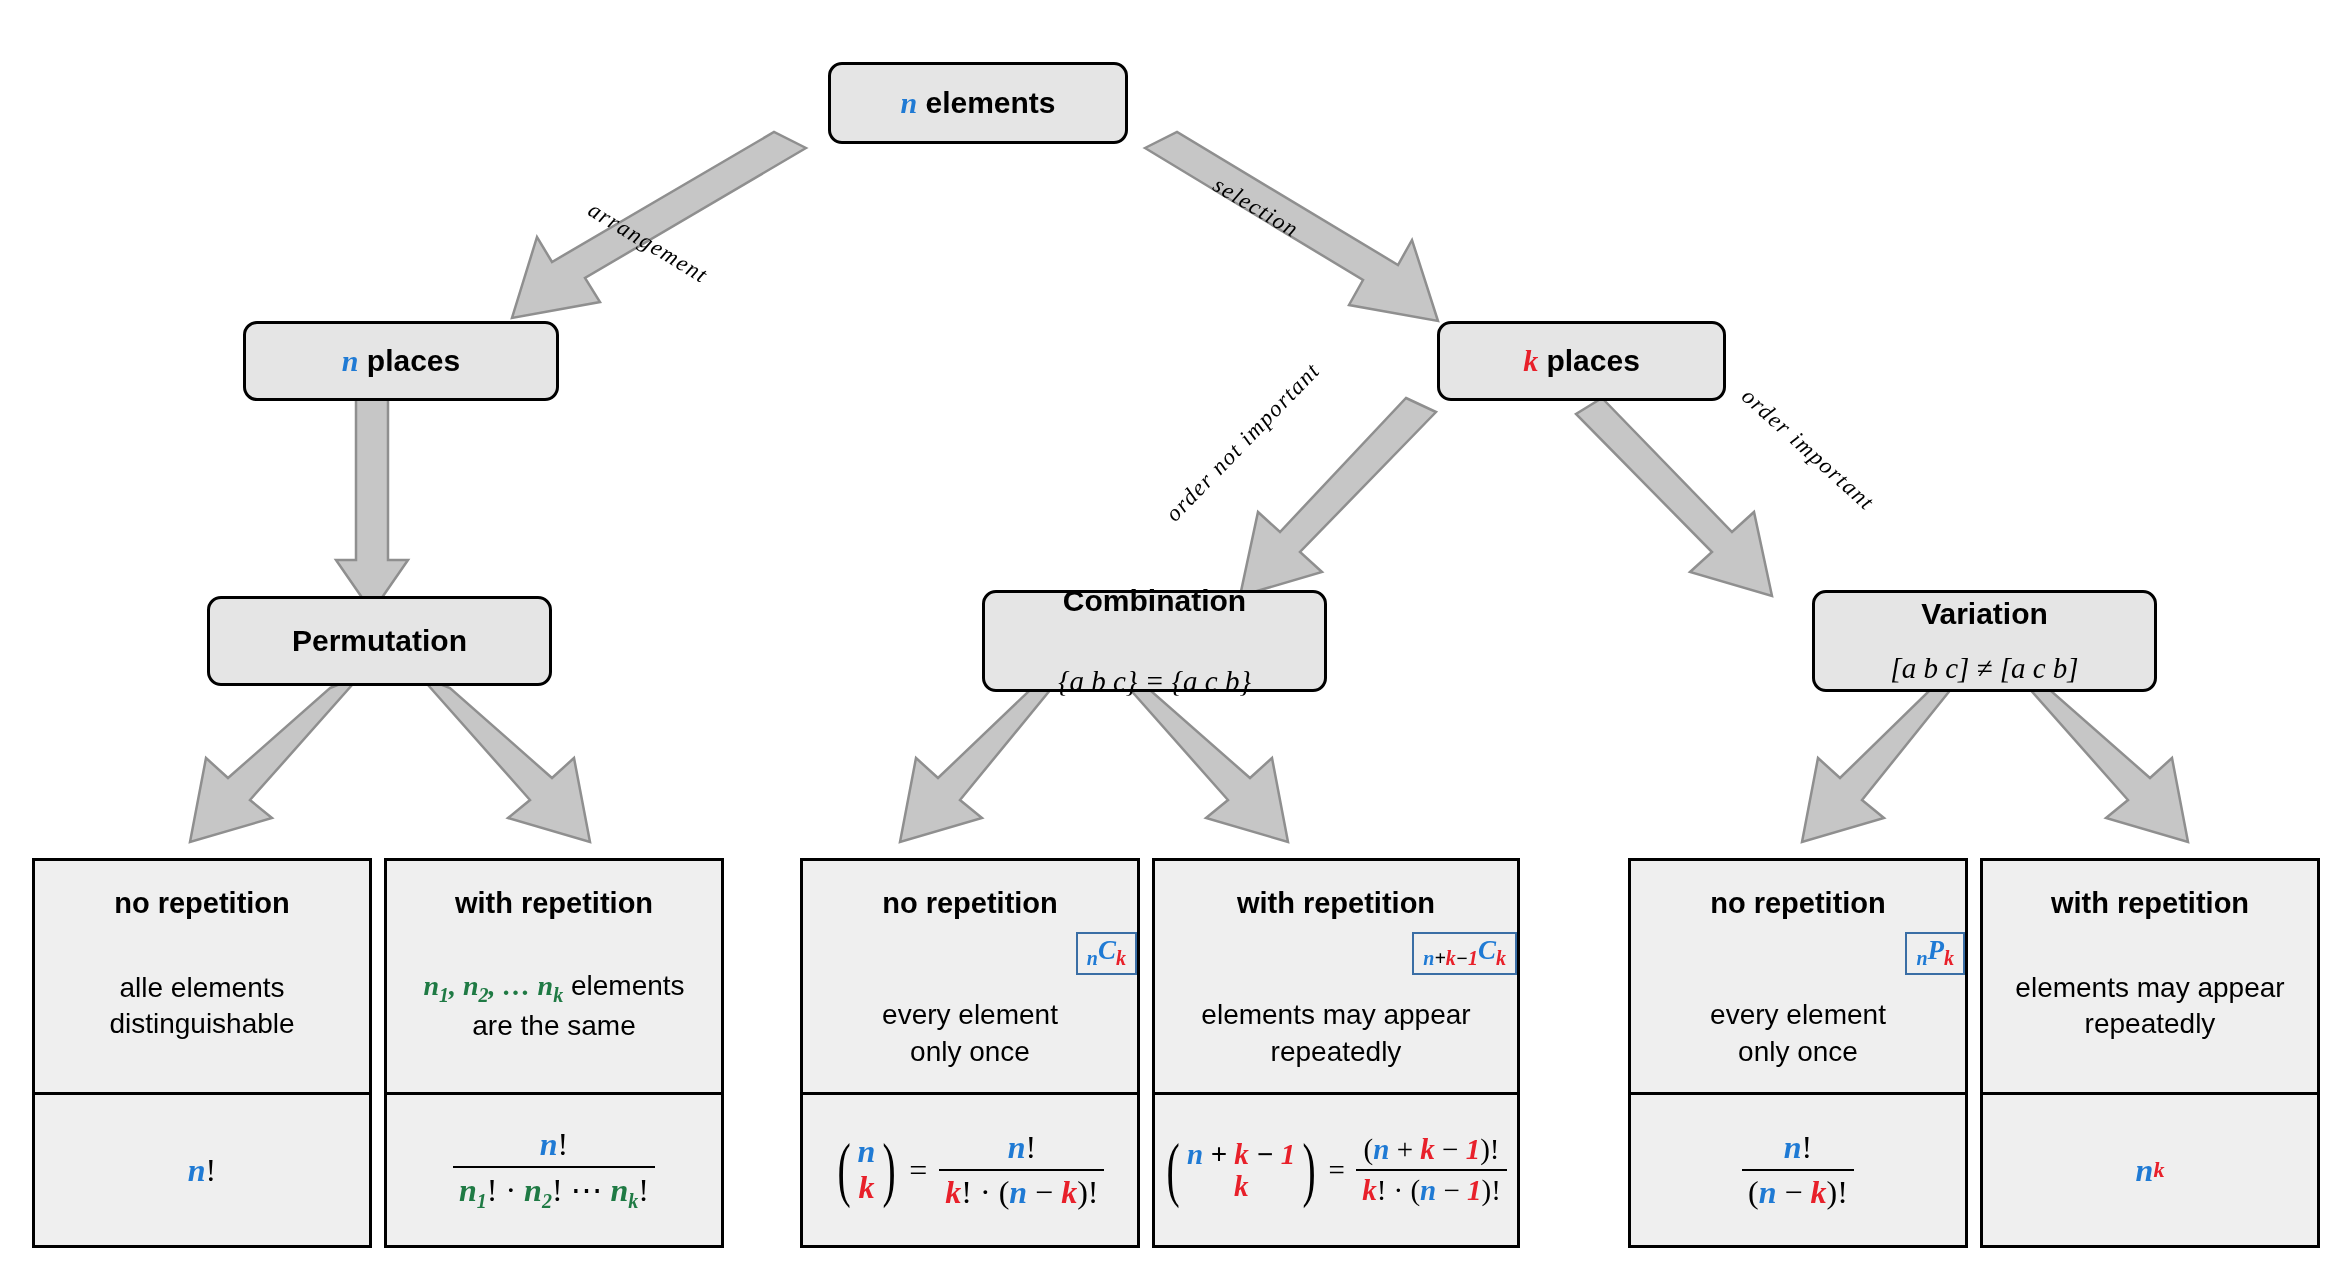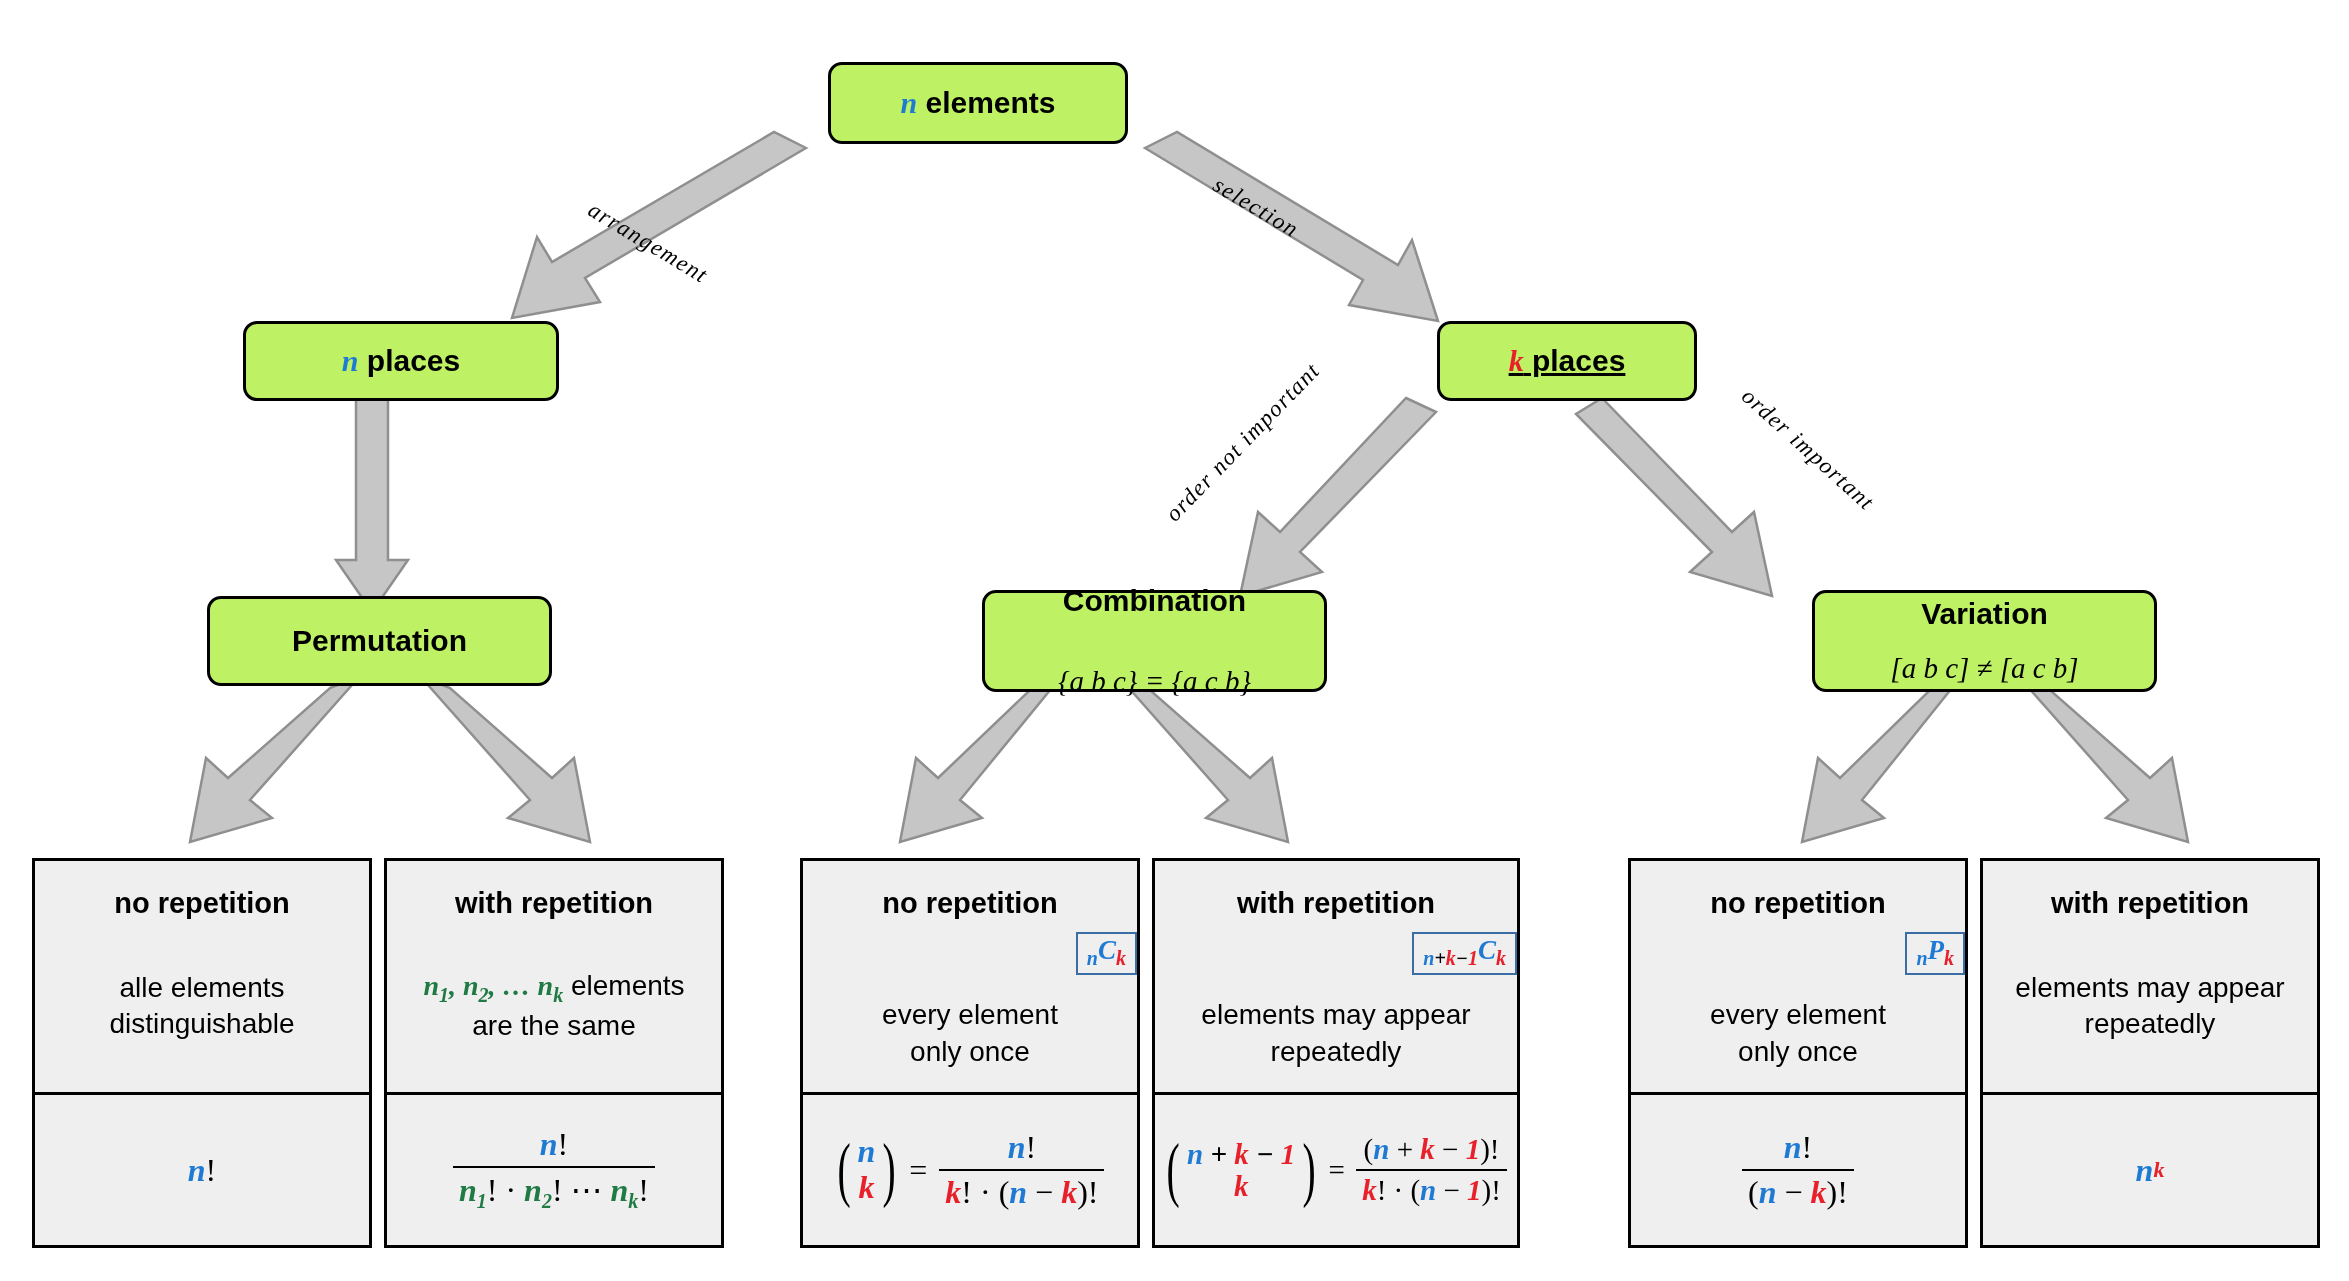--- a/index.html
+++ b/index.html
@@ -21,21 +21,21 @@
   svg.arrows {
     position: absolute;
     left: 0;
     top: 0;
     width: 2349px;
     height: 1281px;
     pointer-events: none;
   }
   .node {
     position: absolute;
-    background: #bef264;
+    background: #e5e5e5;
     border: 3px solid #000000;
     border-radius: 14px;
     box-sizing: border-box;
     display: flex;
     flex-direction: column;
     align-items: center;
     justify-content: center;
     text-align: center;
   }
   .node .title {
@@ -205,21 +205,21 @@
       <span class="ital-serif blue">n</span><span> elements</span>
     </div>
   </div>
 
   <div class="node" style="left:243px; top:321px; width:316px; height:80px;">
     <div class="title">
       <span class="ital-serif blue">n</span><span> places</span>
     </div>
   </div>
 
-  <div class="node" style="left:1437px; top:321px; width:260px; height:80px;text-decoration:underline;">
+  <div class="node" style="left:1437px; top:321px; width:289px; height:80px;">
     <div class="title">
       <span class="ital-serif red">k</span><span> places</span>
     </div>
   </div>
 
   <div class="node" style="left:207px; top:596px; width:345px; height:90px;">
     <div class="title">Permutation</div>
   </div>
 
   <div class="node" style="left:982px; top:590px; width:345px; height:102px;gap:26px;">

